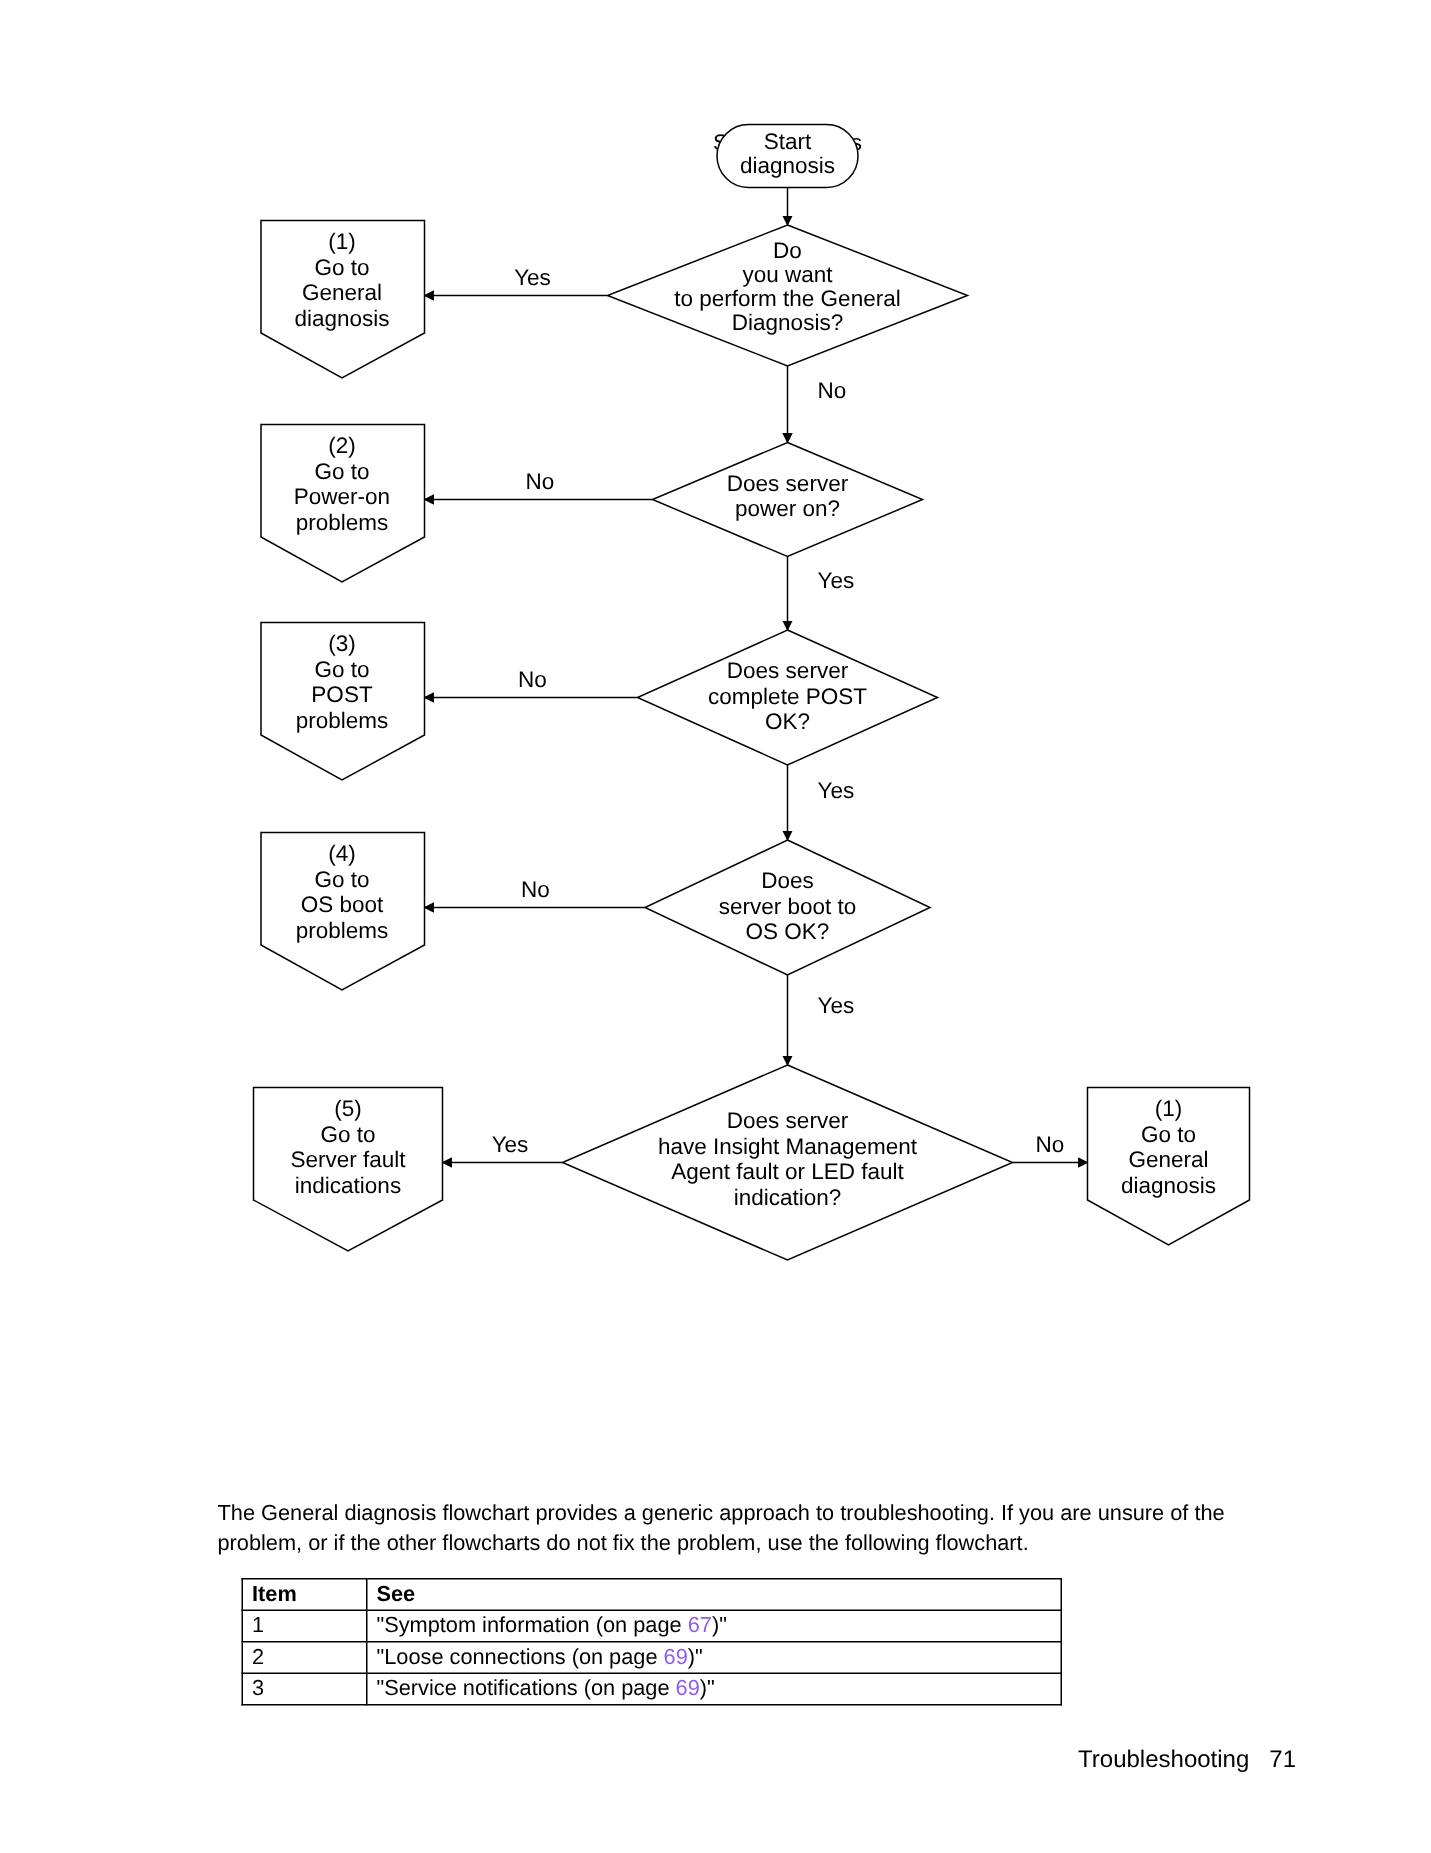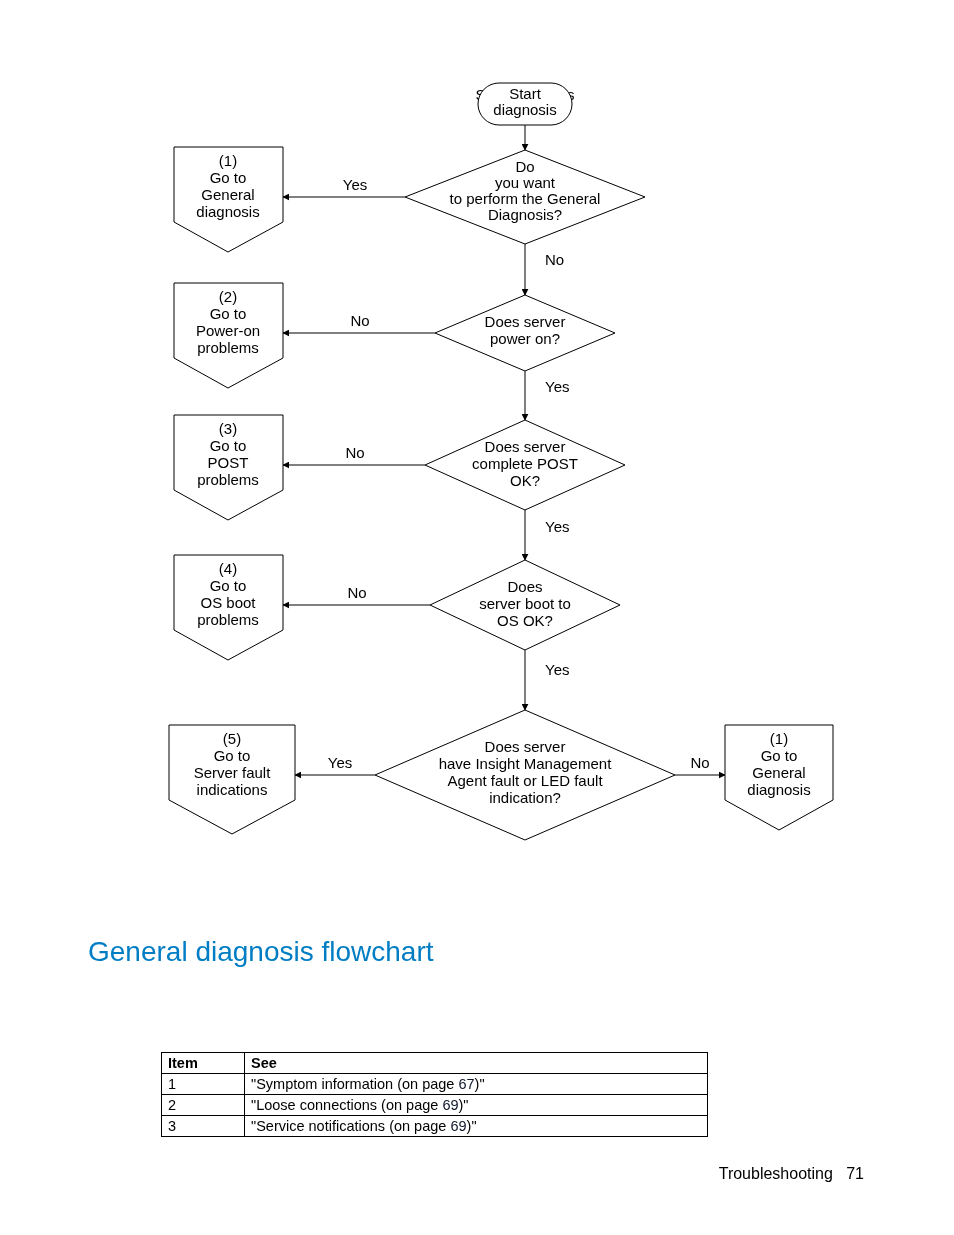--- a/index.html
+++ b/index.html
@@ -55,21 +55,21 @@
     border: 1px solid #000;
     padding: 2px 6px;
     text-align: left;
     vertical-align: top;
   }
   .tbl th {
     font-weight: bold;
   }
   .col-item { width: 70px; }
   .col-see  { width: 450px; }
-  a.pg { color: #0f172a; text-decoration: none; }
+  a.pg { color: #8b5cf6; text-decoration: none; }
   .footer {
     position: absolute;
     right: 90px;
     bottom: 52px;
     font-size: 16px;
   }
 </style>
 </head>
 <body>
 
@@ -202,22 +202,22 @@
   <g>
     <polygon points="725,725 833,725 833,800 779,830 725,800" fill="#fff" stroke="#000"></polygon>
     <text x="779" y="744" text-anchor="middle" font-size="14">(1)</text>
     <text x="779" y="761" text-anchor="middle" font-size="14">Go to</text>
     <text x="779" y="778" text-anchor="middle" font-size="14">General</text>
     <text x="779" y="795" text-anchor="middle" font-size="14">diagnosis</text>
   </g>
 
 </svg>
 
-<div class="heading">General diagnosis flowchart</div>
-
+
+<div class="para">The General diagnosis flowchart provides a generic approach to troubleshooting. If you are unsure of the problem, or if the other flowcharts do not fix the problem, use the following flowchart.</div>
 
 <table class="tbl">
   <thead>
     <tr>
       <th class="col-item">Item</th>
       <th class="col-see">See</th>
     </tr>
   </thead>
   <tbody>
     <tr>

